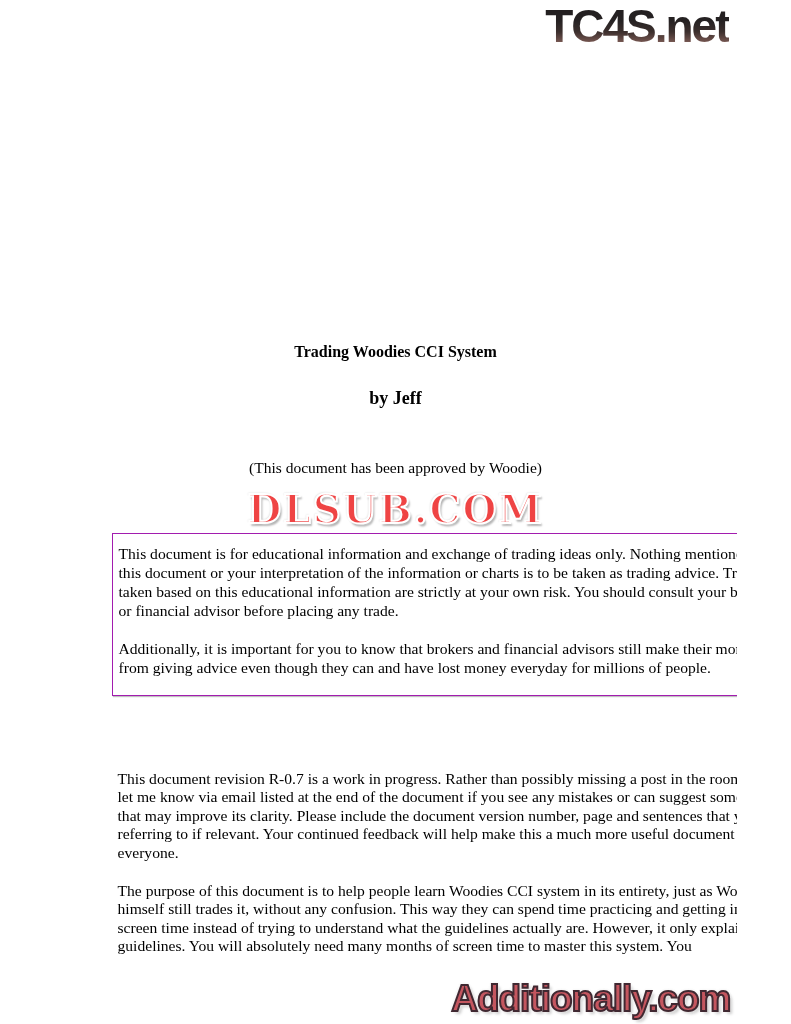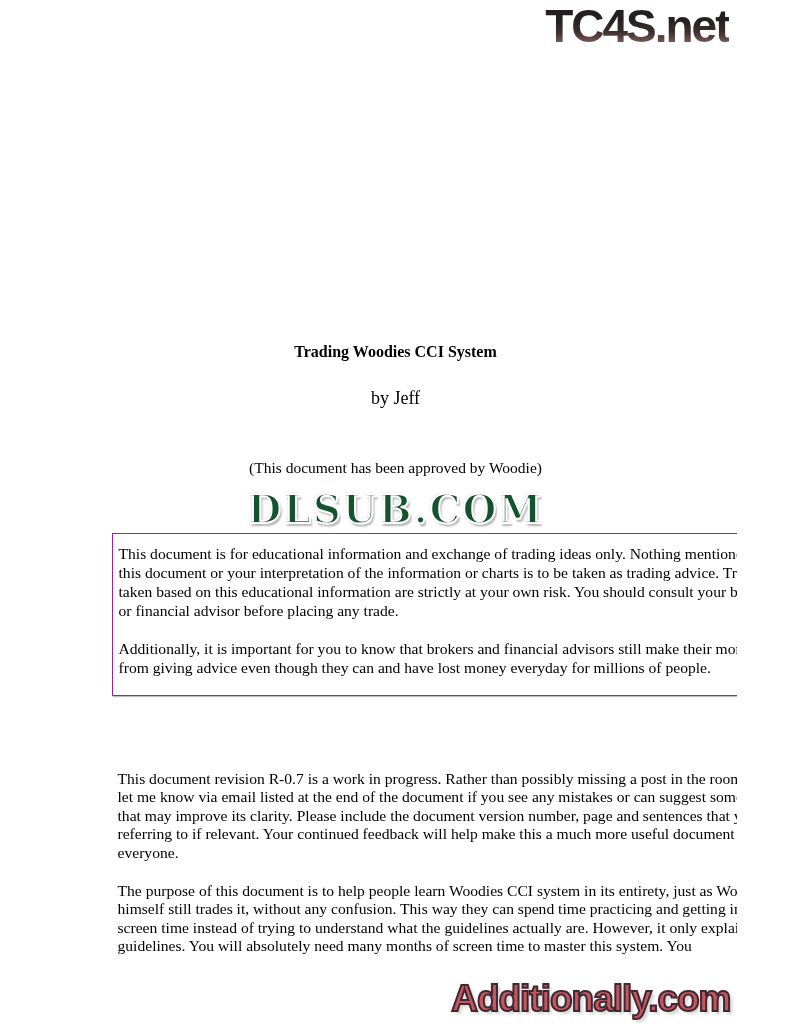--- a/index.html
+++ b/index.html
@@ -53,21 +53,21 @@
     font-weight: bold;
     font-size: 16px;
     color: #000000;
   }
   .byline {
     position: absolute;
     top: 388px;
     left: 0;
     width: 100%;
     text-align: center;
-    font-weight: normal;
+    font-weight: bold;
     font-size: 18px;
     color: #000000;
   }
   .approved {
     position: absolute;
     top: 459px;
     left: 0;
     width: 100%;
     text-align: center;
     font-size: 15.5px;
@@ -78,21 +78,21 @@
   .dlsub {
     position: absolute;
     top: 486px;
     left: 50%;
     transform: translateX(-50%);
     font-family: "DejaVu Serif", serif;
     font-weight: bold;
     font-size: 39px;
     letter-spacing: 2px;
     white-space: nowrap;
-    color: #14532d;
+    color: #ef4444;
     -webkit-text-stroke: 2px #ffffff;
     text-shadow: 2px 3px 2px #b5b5b5, -1px -1px 2px #d9d9d9;
   }
 
   
   .disclaimer-box {
     position: absolute;
     left: 57px;
     top: 533px;
     width: 677px;

